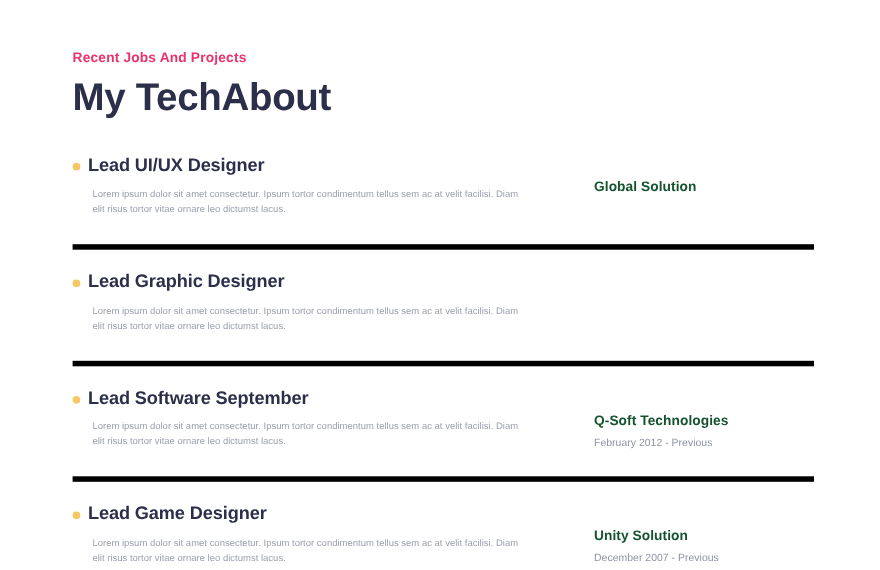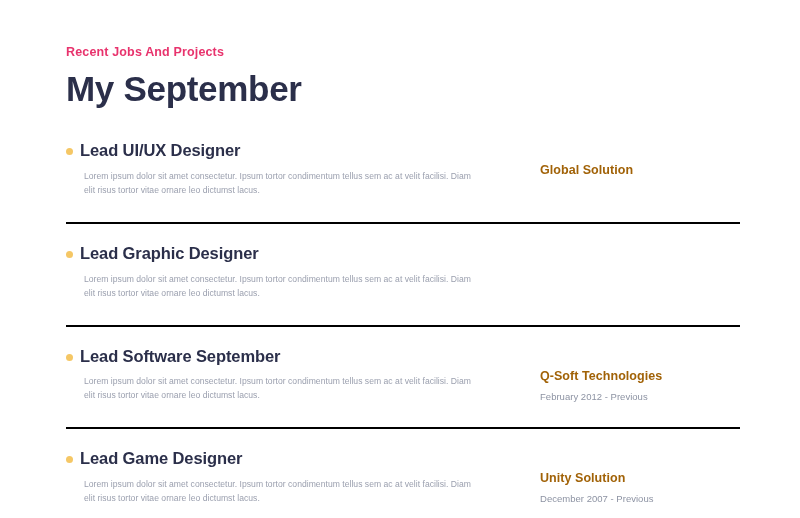--- a/index.html
+++ b/index.html
@@ -44,21 +44,21 @@
   
   .experience-list {
     margin-top: 33px;
   }
 
   .experience-item {
     display: flex;
     align-items: flex-start;
     justify-content: space-between;
     padding: 0 0 20px 0;
-    border-bottom: 2px solid #000000;
+    border-bottom: 5px solid #000000;
   }
   .experience-item:last-child {
     border-bottom: none;
   }
   .experience-item + .experience-item {
     padding-top: 20px;
   }
 
   .item-left {
     width: 420px;
@@ -100,21 +100,21 @@
     flex: 0 0 auto;
     text-align: left;
     padding-top: 22px;
   }
   .item-right.offset-1 { padding-top: 22px; }
   .item-right.offset-2 { padding-top: 22px; }
   .item-right.offset-3 { padding-top: 22px; }
   .item-right.offset-4 { padding-top: 22px; }
 
   .company-name {
-    color: #a16207;
+    color: #14532d;
     font-size: 12.5px;
     font-weight: bold;
     margin: 0 0 7px 0;
     line-height: 1.2;
     letter-spacing: 0.05px;
   }
   .company-period {
     color: #8d93a3;
     font-size: 9.5px;
     margin: 0;
@@ -122,21 +122,21 @@
     letter-spacing: 0.02px;
   }
 </style>
 </head>
 <body>
 
 <div class="page">
 
   <div class="header">
     <p class="eyebrow">Recent Jobs And Projects</p>
-    <h1 class="page-title">My September</h1>
+    <h1 class="page-title">My TechAbout</h1>
   </div>
 
   <div class="experience-list">
 
     <div class="experience-item">
       <div class="item-left">
         <span class="bullet-icon"></span>
         <h2 class="role-title">Lead UI/UX Designer</h2>
         <p class="role-desc">Lorem ipsum dolor sit amet consectetur. Ipsum tortor condimentum tellus sem ac at velit facilisi. Diam elit risus tortor vitae ornare leo dictumst lacus.</p>
       </div>

